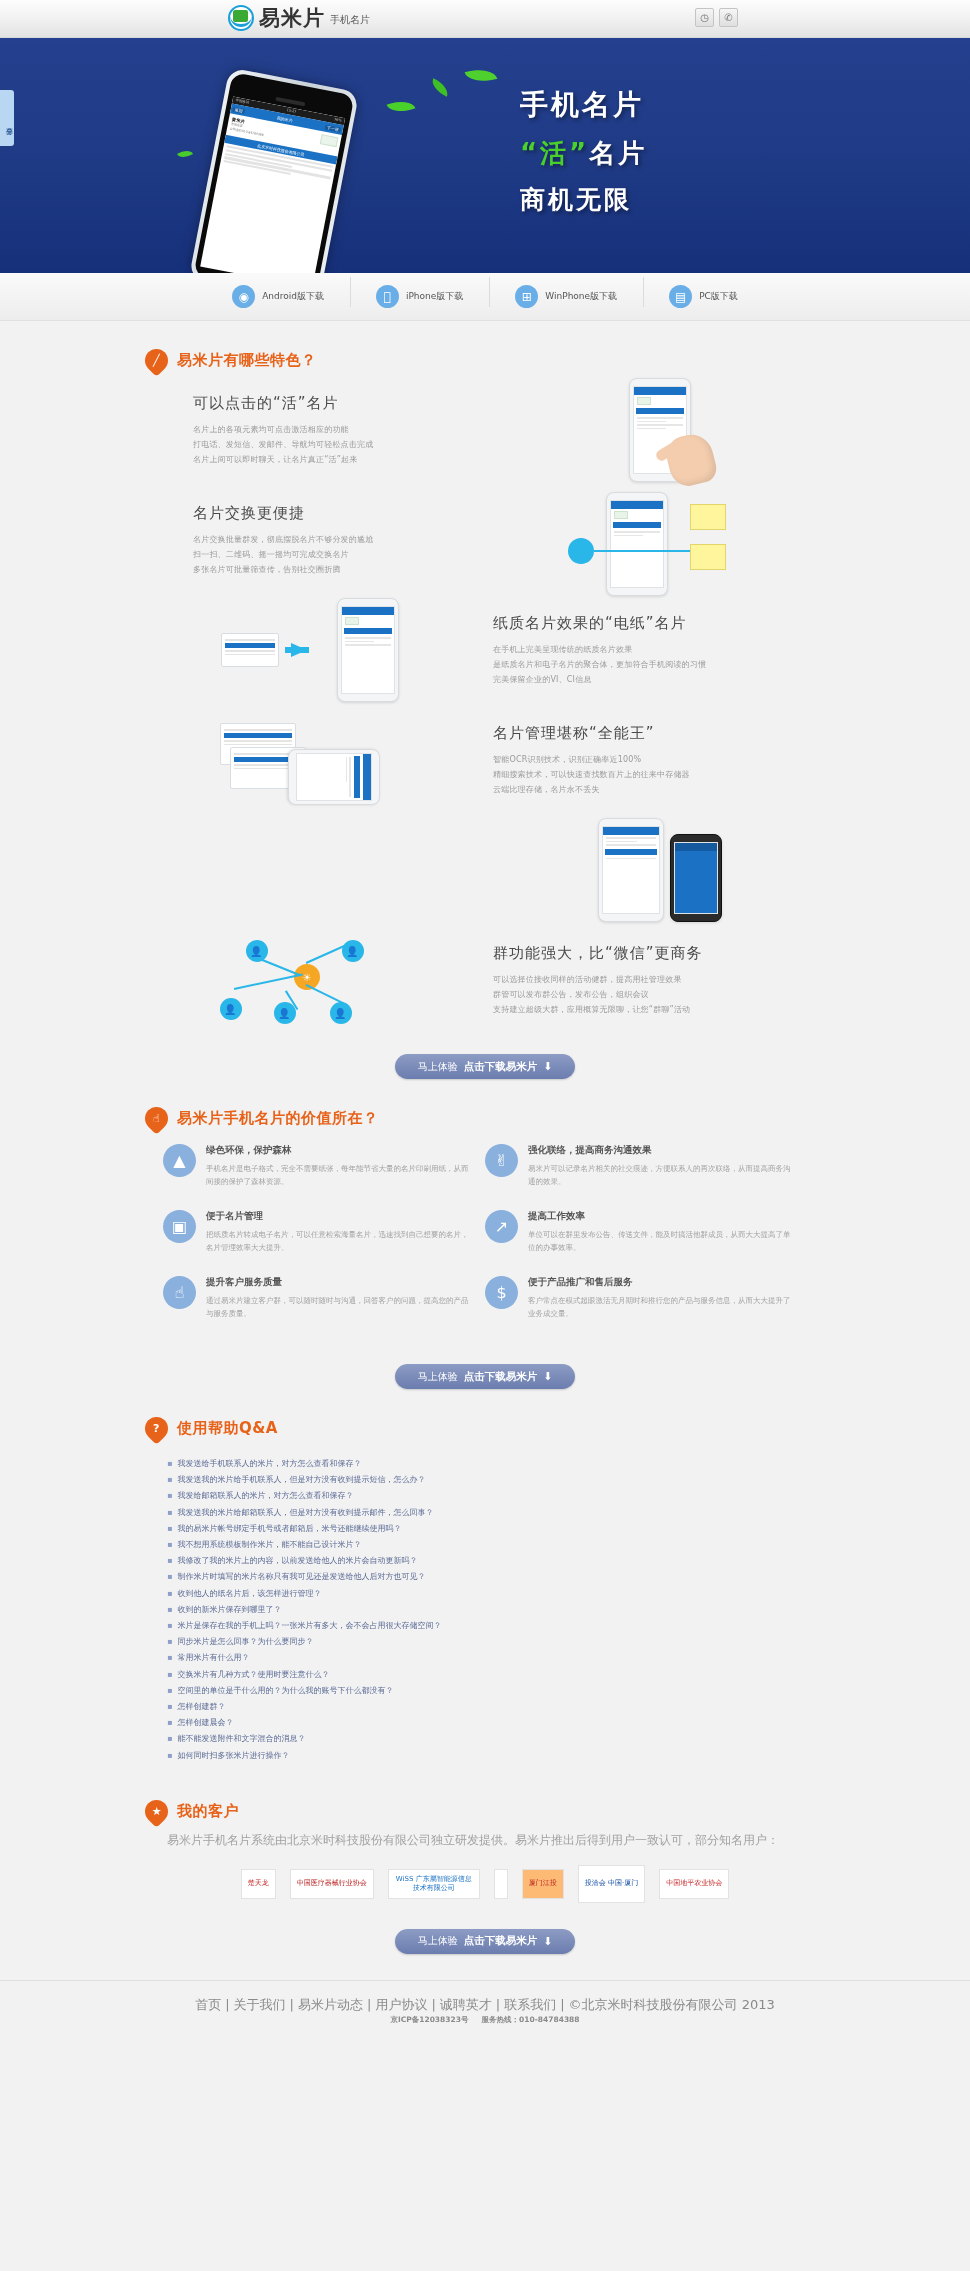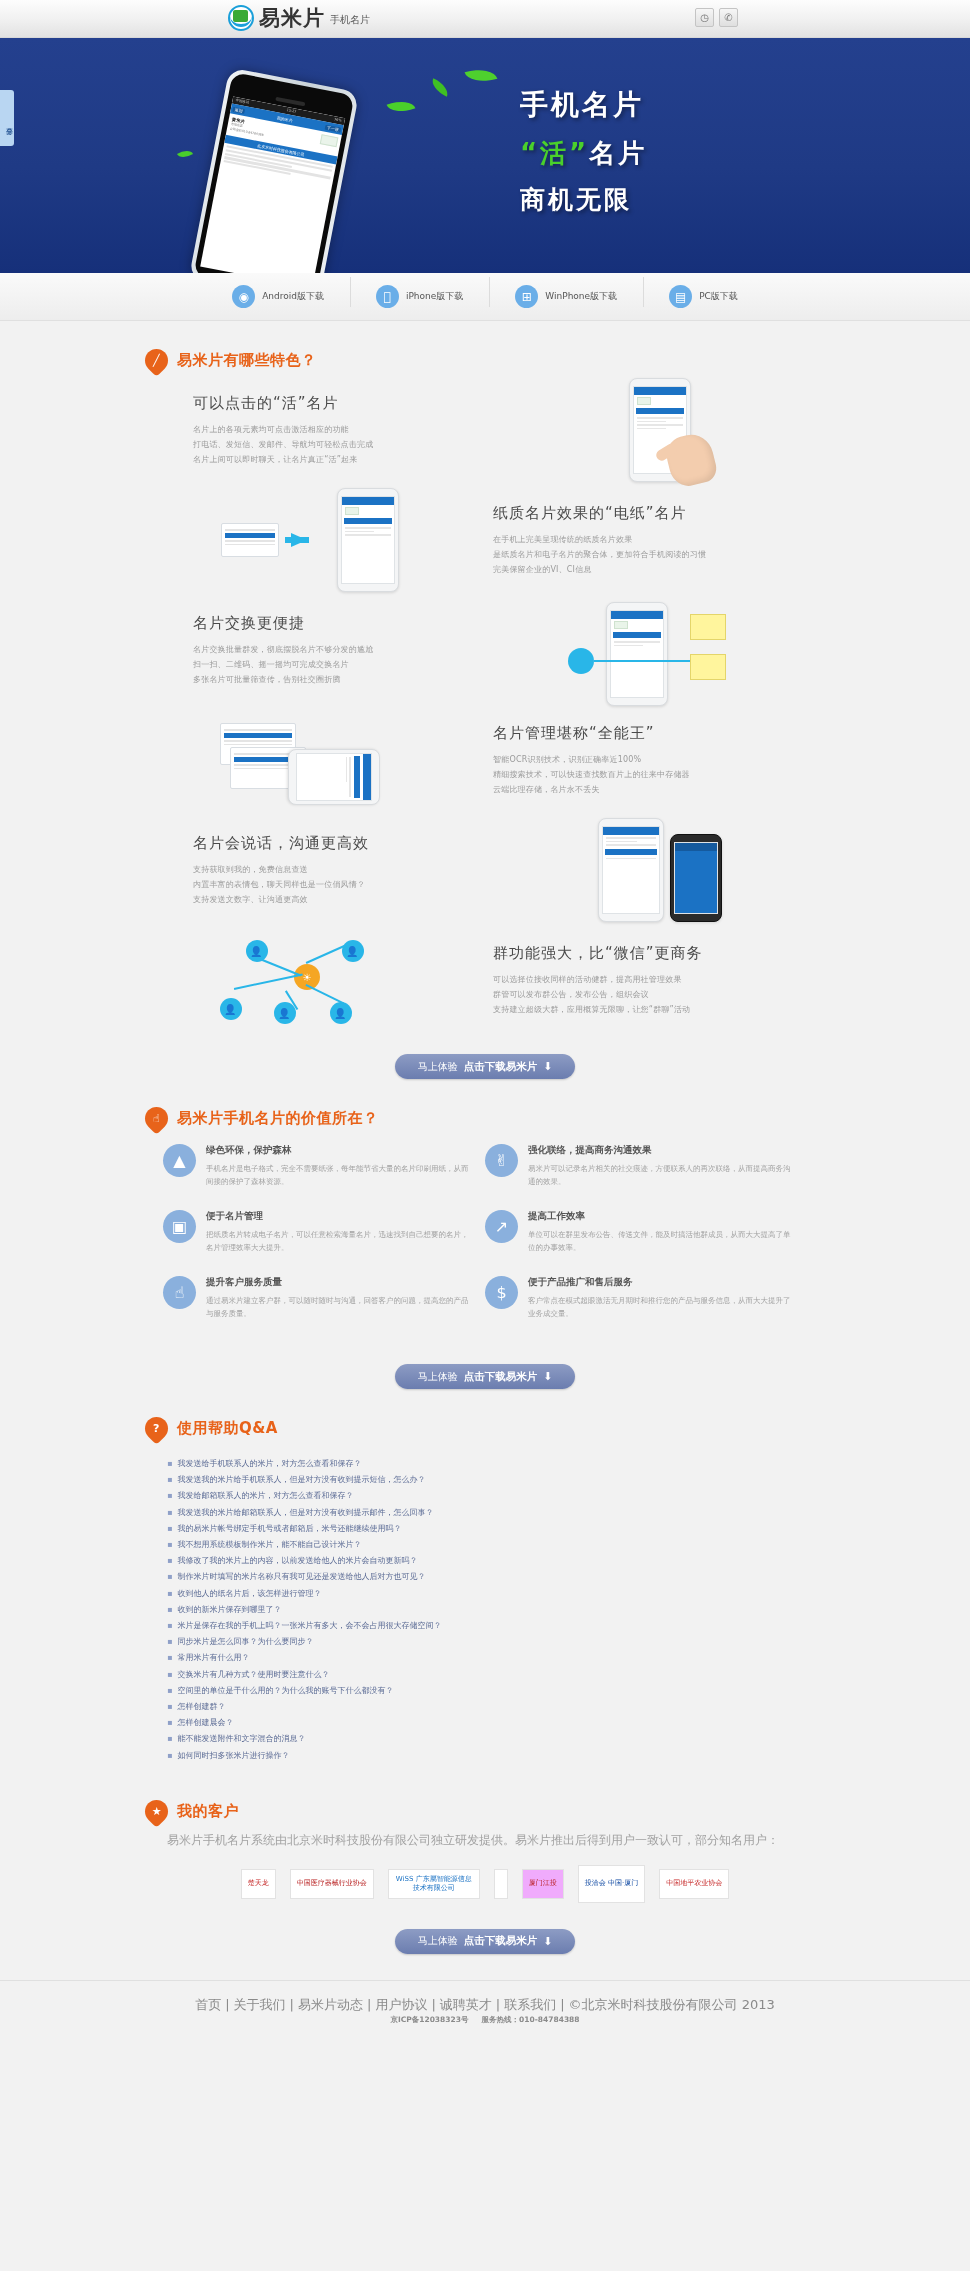--- a/index.html
+++ b/index.html
@@ -340,50 +340,20 @@
       <div class="f-text left">
         <div class="f-title">可以点击的“活”名片</div>
         <div class="f-lines">
           <p>名片上的各项元素均可点击激活相应的功能</p>
           <p>打电话、发短信、发邮件、导航均可轻松点击完成</p>
           <p>名片上间可以即时聊天，让名片真正“活”起来</p>
         </div>
       </div>
     </div>
 
-    <div class="feature">
-      <div class="f-art">
-        <div class="card-art">
-          <div class="cl"></div>
-            <div class="cb"></div>
-            <div class="cl"></div>
-            <div class="cl"></div>
-        </div>
-        <div class="arrow-r" style="margin:0 12px"></div>
-        <div class="mini-phone">
-          <div class="scr">
-            <div class="mp-nav"></div>
-            <div class="mp-green"></div>
-            <div class="mp-band"></div>
-            <div class="mp-l"></div>
-              <div class="mp-l s"></div>
-              <div class="mp-l"></div>
-          </div>
-        </div>
-      </div>
-      <div class="f-text right">
-        <div class="f-title">纸质名片效果的“电纸”名片</div>
-        <div class="f-lines">
-          <p>在手机上完美呈现传统的纸质名片效果</p>
-          <p>是纸质名片和电子名片的聚合体，更加符合手机阅读的习惯</p>
-          <p>完美保留企业的VI、CI信息</p>
-        </div>
-      </div>
-    </div>
-
     <div class="feature rev">
       <div class="f-art">
         <div style="position:relative;width:200px;height:96px">
           <div class="mini-phone" style="position:absolute;left:46px;top:0;">
               <div class="scr">
             <div class="mp-nav"></div>
                 <div class="mp-green"></div>
                 <div class="mp-band"></div>
             <div class="mp-l"></div>
                 <div class="mp-l s"></div>
@@ -394,20 +364,50 @@
           <div style="position:absolute;left:130px;top:52px;width:36px;height:26px;background:#fff59d;border:1px solid #e4d56a;"></div>
           <div style="position:absolute;left:34px;top:58px;width:96px;height:1.5px;background:#29b6e8;"></div>
         </div>
       </div>
       <div class="f-text left">
         <div class="f-title">名片交换更便捷</div>
         <div class="f-lines">
           <p>名片交换批量群发，彻底摆脱名片不够分发的尴尬</p>
           <p>扫一扫、二维码、摇一摇均可完成交换名片</p>
           <p>多张名片可批量筛查传，告别社交圈折腾</p>
+        </div>
+      </div>
+    </div>
+
+    <div class="feature">
+      <div class="f-art">
+        <div class="card-art">
+          <div class="cl"></div>
+            <div class="cb"></div>
+            <div class="cl"></div>
+            <div class="cl"></div>
+        </div>
+        <div class="arrow-r" style="margin:0 12px"></div>
+        <div class="mini-phone">
+          <div class="scr">
+            <div class="mp-nav"></div>
+            <div class="mp-green"></div>
+            <div class="mp-band"></div>
+            <div class="mp-l"></div>
+              <div class="mp-l s"></div>
+              <div class="mp-l"></div>
+          </div>
+        </div>
+      </div>
+      <div class="f-text right">
+        <div class="f-title">纸质名片效果的“电纸”名片</div>
+        <div class="f-lines">
+          <p>在手机上完美呈现传统的纸质名片效果</p>
+          <p>是纸质名片和电子名片的聚合体，更加符合手机阅读的习惯</p>
+          <p>完美保留企业的VI、CI信息</p>
         </div>
       </div>
     </div>
 
     <div class="feature">
       <div class="f-art">
         <div style="position:relative;width:180px;height:86px">
           <div class="card-art" style="position:absolute;left:0;top:6px;width:76px;height:42px;">
             <div class="cl"></div>
               <div class="cb"></div>
@@ -453,28 +453,20 @@
                 <div class="mp-l"></div>
               </div>
             </div>
           <div class="mini-phone" style="width:52px;height:88px;background:#2b2b2b;border-color:#111">
               <div class="scr" style="background:#1b72c4">
             <div style="height:8px;background:#155a9e"></div>
               </div>
             </div>
         </div>
       </div>
-      <div class="f-text left">
-        <div class="f-title">名片会说话，沟通更高效</div>
-        <div class="f-lines">
-          <p>支持获取到我的，免费信息查送</p>
-          <p>内置丰富的表情包，聊天同样也是一位俏风情？</p>
-          <p>支持发送文数字、让沟通更高效</p>
-        </div>
-      </div>
     </div>
 
     <div class="feature">
       <div class="f-art">
         <div class="net-art">
           <div class="node mid" style="left:84px;top:32px">☀</div>
           <div class="node" style="left:36px;top:8px">👤</div>
           <div class="node" style="left:132px;top:8px">👤</div>
           <div class="node" style="left:10px;top:66px">👤</div>
           <div class="node" style="left:64px;top:70px">👤</div>
@@ -656,21 +648,21 @@
           <i>★</i>
         </div>
       <div class="sec-title">我的客户</div>
     </div>
     <div class="cl-desc">易米片手机名片系统由北京米时科技股份有限公司独立研发提供。易米片推出后得到用户一致认可，部分知名用户：</div>
     <div class="clients" id="client-logos">
         <div class="cl-logo" style="color: rgb(198, 40, 40); border: 1px solid rgb(226, 226, 226); background: rgb(255, 255, 255); padding: 3px 6px; max-width: 92px; text-align: left; line-height: 9px;">楚天龙</div>
         <div class="cl-logo" style="color: rgb(183, 28, 28); border: 1px solid rgb(226, 226, 226); background: rgb(255, 255, 255); padding: 3px 6px; max-width: 92px; text-align: center; line-height: 9px;">中国医疗器械行业协会</div>
         <div class="cl-logo" style="color: rgb(27, 114, 196); border: 1px solid rgb(226, 226, 226); background: rgb(255, 255, 255); padding: 3px 6px; max-width: 92px; text-align: center; line-height: 9px;">WiSS 广东屬智能源信息技术有限公司</div>
         <div class="cl-logo" style="color: rgb(230, 81, 0); border: 1px solid rgb(226, 226, 226); background: rgb(255, 255, 255); padding: 3px 6px; max-width: 92px; text-align: center; line-height: 9px;"></div>
-        <div class="cl-logo" style="color: rgb(183, 28, 28); border: 1px solid rgb(226, 226, 226); background: #f0abfc; padding: 3px 6px; max-width: 92px; text-align: center; line-height: 9px;">厦门江投</div>
+        <div class="cl-logo" style="color: rgb(183, 28, 28); border: 1px solid rgb(226, 226, 226); background: #fdba74; padding: 3px 6px; max-width: 92px; text-align: center; line-height: 9px;">厦门江投</div>
         <div class="cl-logo" style="color: rgb(13, 71, 161); border: 1px solid rgb(226, 226, 226); background: rgb(255, 255, 255); padding: 18px 6px; max-width: 92px; text-align: center; line-height: 9px;">投洽会 中国·厦门</div>
         <div class="cl-logo" style="color: rgb(198, 40, 40); border: 1px solid rgb(226, 226, 226); background: rgb(255, 255, 255); padding: 3px 6px; max-width: 92px; text-align: center; line-height: 9px;">中国地平农业协会</div>
       </div>
 
     <div class="btn-cta">
       <span>马上体验</span>
       <span class="b2">点击下载易米片</span>
       <span class="dlic">⬇</span>
     </div>
   </div>

